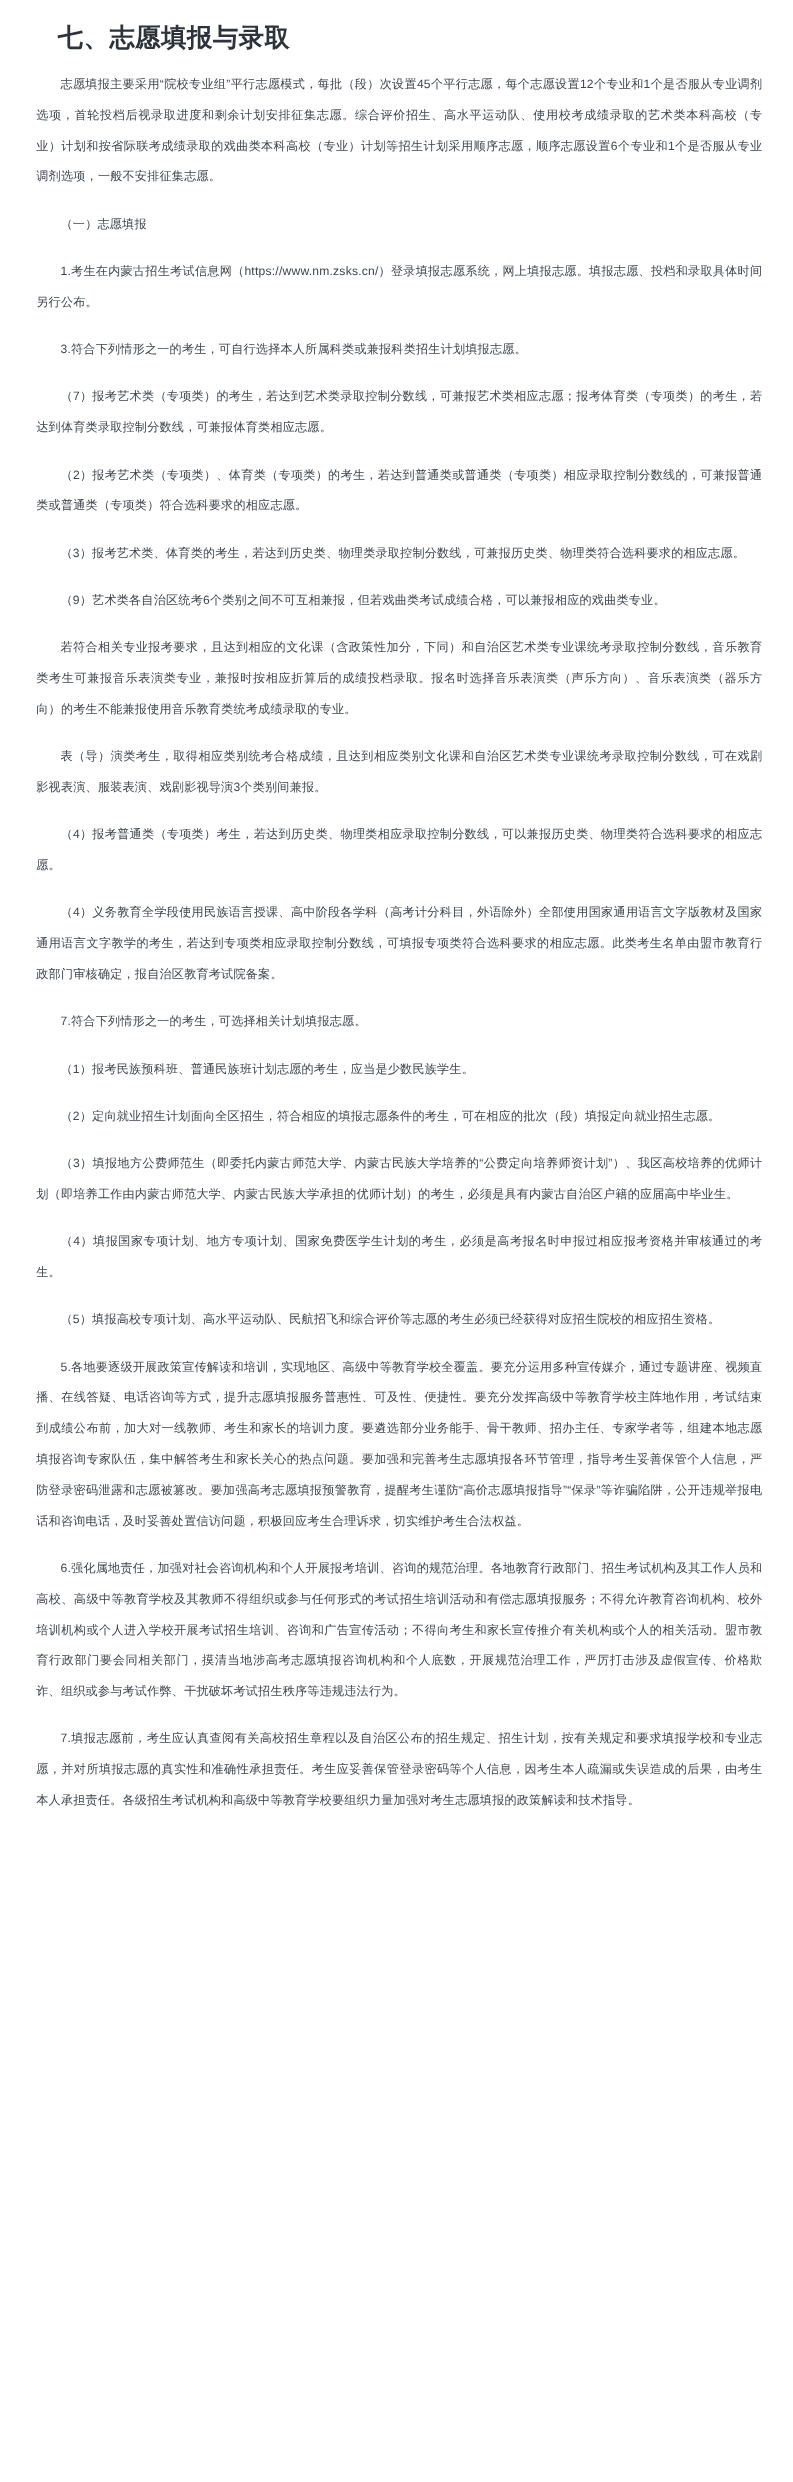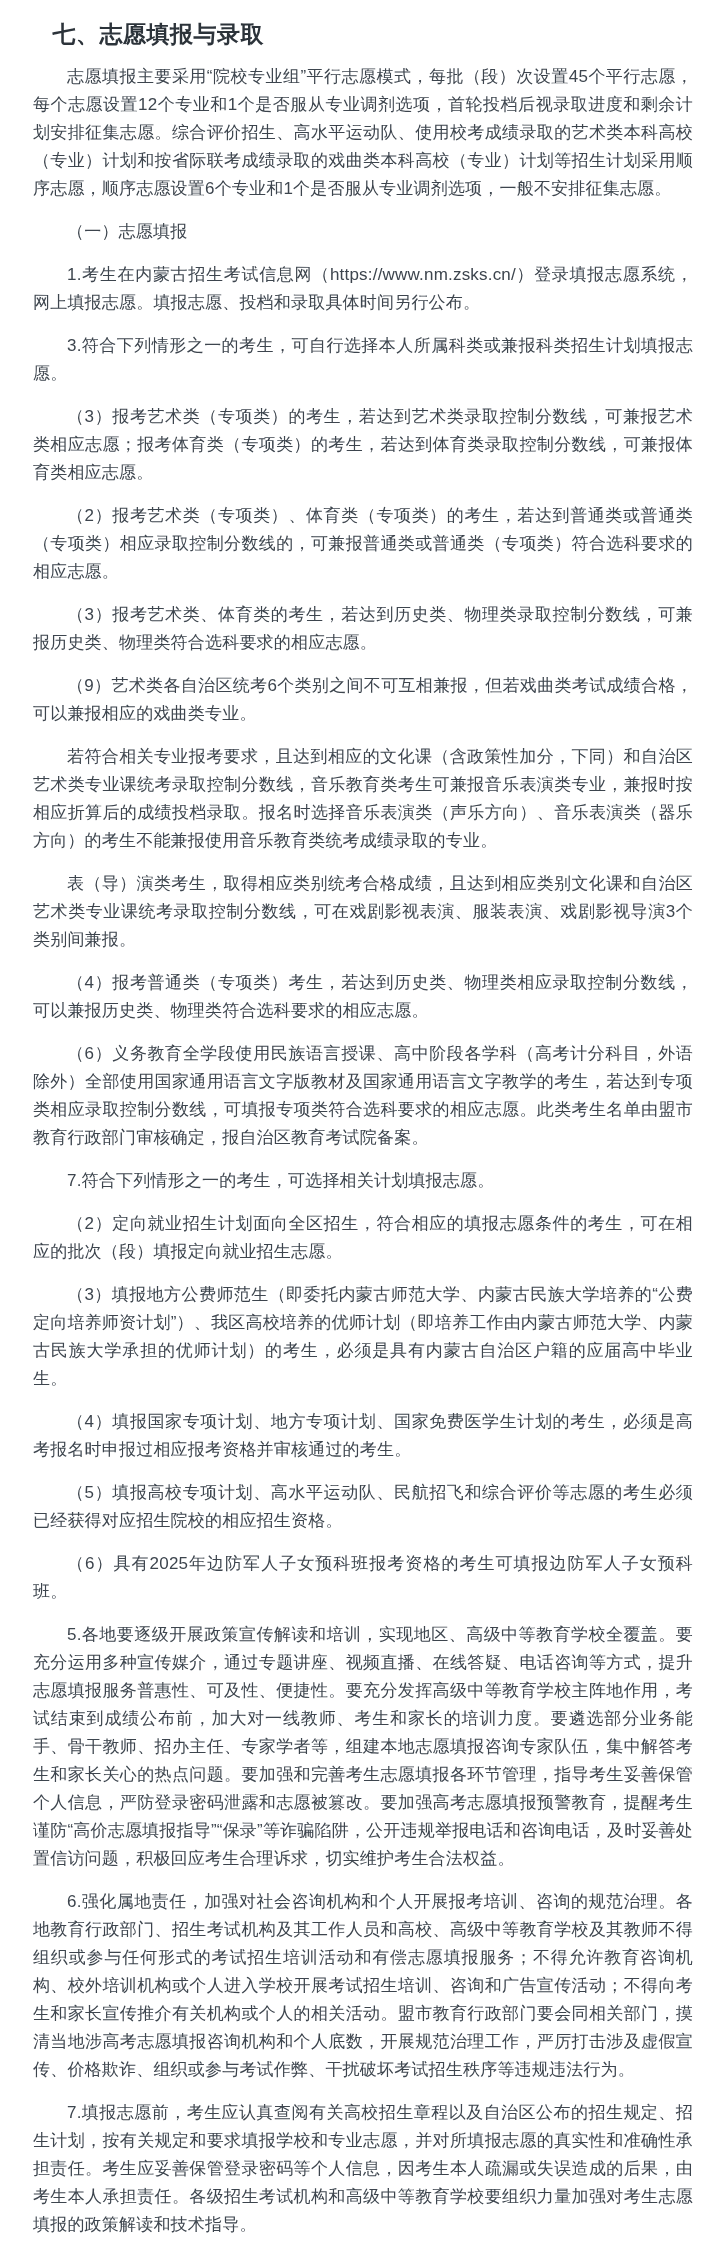--- a/index.html
+++ b/index.html
@@ -20,52 +20,52 @@
   .doc-heading {
     font-size: 23px;
     font-weight: 700;
     color: #2c333a;
     line-height: 28px;
     margin: 0 0 14px 0;
     text-indent: 0.85em;
     letter-spacing: 0.5px;
   }
   .doc-p {
-    font-size: 17px;
+    font-size: 11px;
     color: #3d454e;
     line-height: 28px;
     margin: 15px 0;
     text-indent: 2em;
     text-align: justify;
     letter-spacing: 0.2px;
   }
   .doc-p:last-child {
     margin-bottom: 0;
   }
 </style>
 </head>
 <body>
 
 <div class="doc">
   <h2 class="doc-heading">七、志愿填报与录取</h2>
   <p class="doc-p">志愿填报主要采用“院校专业组”平行志愿模式，每批（段）次设置45个平行志愿，每个志愿设置12个专业和1个是否服从专业调剂选项，首轮投档后视录取进度和剩余计划安排征集志愿。综合评价招生、高水平运动队、使用校考成绩录取的艺术类本科高校（专业）计划和按省际联考成绩录取的戏曲类本科高校（专业）计划等招生计划采用顺序志愿，顺序志愿设置6个专业和1个是否服从专业调剂选项，一般不安排征集志愿。</p>
   <p class="doc-p">（一）志愿填报</p>
   <p class="doc-p">1.考生在内蒙古招生考试信息网（https://www.nm.zsks.cn/）登录填报志愿系统，网上填报志愿。填报志愿、投档和录取具体时间另行公布。</p>
   <p class="doc-p">3.符合下列情形之一的考生，可自行选择本人所属科类或兼报科类招生计划填报志愿。</p>
-  <p class="doc-p">（3）报考艺术类（专项类）的考生，若达到艺术类录取控制分数线，可兼报艺术类相应志愿；报考体育类（专项类）的考生，若达到体育类录取控制分数线，可兼报体育类相应志愿。</p>
+  <p class="doc-p">（7）报考艺术类（专项类）的考生，若达到艺术类录取控制分数线，可兼报艺术类相应志愿；报考体育类（专项类）的考生，若达到体育类录取控制分数线，可兼报体育类相应志愿。</p>
   <p class="doc-p">（2）报考艺术类（专项类）、体育类（专项类）的考生，若达到普通类或普通类（专项类）相应录取控制分数线的，可兼报普通类或普通类（专项类）符合选科要求的相应志愿。</p>
   <p class="doc-p">（3）报考艺术类、体育类的考生，若达到历史类、物理类录取控制分数线，可兼报历史类、物理类符合选科要求的相应志愿。</p>
   <p class="doc-p">（9）艺术类各自治区统考6个类别之间不可互相兼报，但若戏曲类考试成绩合格，可以兼报相应的戏曲类专业。</p>
   <p class="doc-p">若符合相关专业报考要求，且达到相应的文化课（含政策性加分，下同）和自治区艺术类专业课统考录取控制分数线，音乐教育类考生可兼报音乐表演类专业，兼报时按相应折算后的成绩投档录取。报名时选择音乐表演类（声乐方向）、音乐表演类（器乐方向）的考生不能兼报使用音乐教育类统考成绩录取的专业。</p>
   <p class="doc-p">表（导）演类考生，取得相应类别统考合格成绩，且达到相应类别文化课和自治区艺术类专业课统考录取控制分数线，可在戏剧影视表演、服装表演、戏剧影视导演3个类别间兼报。</p>
   <p class="doc-p">（4）报考普通类（专项类）考生，若达到历史类、物理类相应录取控制分数线，可以兼报历史类、物理类符合选科要求的相应志愿。</p>
-  <p class="doc-p">（6）义务教育全学段使用民族语言授课、高中阶段各学科（高考计分科目，外语除外）全部使用国家通用语言文字版教材及国家通用语言文字教学的考生，若达到专项类相应录取控制分数线，可填报专项类符合选科要求的相应志愿。此类考生名单由盟市教育行政部门审核确定，报自治区教育考试院备案。</p>
+  <p class="doc-p">（4）义务教育全学段使用民族语言授课、高中阶段各学科（高考计分科目，外语除外）全部使用国家通用语言文字版教材及国家通用语言文字教学的考生，若达到专项类相应录取控制分数线，可填报专项类符合选科要求的相应志愿。此类考生名单由盟市教育行政部门审核确定，报自治区教育考试院备案。</p>
   <p class="doc-p">7.符合下列情形之一的考生，可选择相关计划填报志愿。</p>
+  <p class="doc-p">（1）报考民族预科班、普通民族班计划志愿的考生，应当是少数民族学生。</p>
   <p class="doc-p">（2）定向就业招生计划面向全区招生，符合相应的填报志愿条件的考生，可在相应的批次（段）填报定向就业招生志愿。</p>
   <p class="doc-p">（3）填报地方公费师范生（即委托内蒙古师范大学、内蒙古民族大学培养的“公费定向培养师资计划”）、我区高校培养的优师计划（即培养工作由内蒙古师范大学、内蒙古民族大学承担的优师计划）的考生，必须是具有内蒙古自治区户籍的应届高中毕业生。</p>
   <p class="doc-p">（4）填报国家专项计划、地方专项计划、国家免费医学生计划的考生，必须是高考报名时申报过相应报考资格并审核通过的考生。</p>
   <p class="doc-p">（5）填报高校专项计划、高水平运动队、民航招飞和综合评价等志愿的考生必须已经获得对应招生院校的相应招生资格。</p>
-  <p class="doc-p">（6）具有2025年边防军人子女预科班报考资格的考生可填报边防军人子女预科班。</p>
   <p class="doc-p">5.各地要逐级开展政策宣传解读和培训，实现地区、高级中等教育学校全覆盖。要充分运用多种宣传媒介，通过专题讲座、视频直播、在线答疑、电话咨询等方式，提升志愿填报服务普惠性、可及性、便捷性。要充分发挥高级中等教育学校主阵地作用，考试结束到成绩公布前，加大对一线教师、考生和家长的培训力度。要遴选部分业务能手、骨干教师、招办主任、专家学者等，组建本地志愿填报咨询专家队伍，集中解答考生和家长关心的热点问题。要加强和完善考生志愿填报各环节管理，指导考生妥善保管个人信息，严防登录密码泄露和志愿被篡改。要加强高考志愿填报预警教育，提醒考生谨防“高价志愿填报指导”“保录”等诈骗陷阱，公开违规举报电话和咨询电话，及时妥善处置信访问题，积极回应考生合理诉求，切实维护考生合法权益。</p>
   <p class="doc-p">6.强化属地责任，加强对社会咨询机构和个人开展报考培训、咨询的规范治理。各地教育行政部门、招生考试机构及其工作人员和高校、高级中等教育学校及其教师不得组织或参与任何形式的考试招生培训活动和有偿志愿填报服务；不得允许教育咨询机构、校外培训机构或个人进入学校开展考试招生培训、咨询和广告宣传活动；不得向考生和家长宣传推介有关机构或个人的相关活动。盟市教育行政部门要会同相关部门，摸清当地涉高考志愿填报咨询机构和个人底数，开展规范治理工作，严厉打击涉及虚假宣传、价格欺诈、组织或参与考试作弊、干扰破坏考试招生秩序等违规违法行为。</p>
   <p class="doc-p">7.填报志愿前，考生应认真查阅有关高校招生章程以及自治区公布的招生规定、招生计划，按有关规定和要求填报学校和专业志愿，并对所填报志愿的真实性和准确性承担责任。考生应妥善保管登录密码等个人信息，因考生本人疏漏或失误造成的后果，由考生本人承担责任。各级招生考试机构和高级中等教育学校要组织力量加强对考生志愿填报的政策解读和技术指导。</p>
 
 </div>
 
 </body></html>

